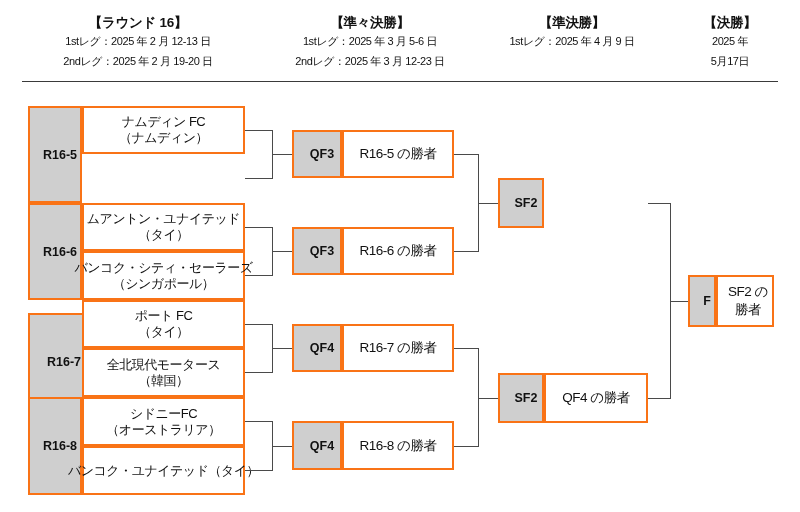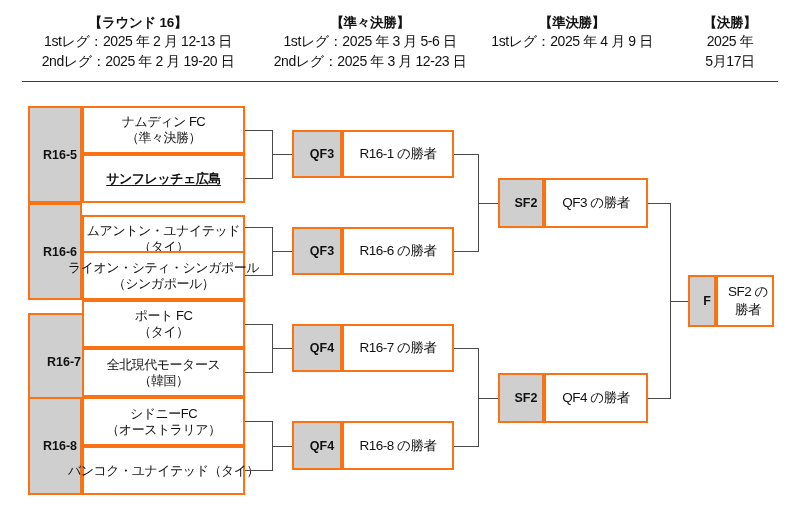--- a/index.html
+++ b/index.html
@@ -9,21 +9,21 @@
     font-family:"Liberation Sans","DejaVu Sans",sans-serif;
     color:#111111;
     overflow:hidden;
     position:relative;
   }
   #stage{position:absolute;left:0;top:0;width:800px;height:512px;}
 
   
   .hdr-col{position:absolute;text-align:center;}
   .hdr-title{font-size:13.5px;font-weight:600;letter-spacing:-0.3px;white-space:nowrap;line-height:17px;}
-  .hdr-line{font-size:14px;letter-spacing:-0.4px;white-space:nowrap;line-height:20px;}
+  .hdr-line{font-size:11px;letter-spacing:-0.4px;white-space:nowrap;line-height:20px;}
   .divider{position:absolute;background:#3a3a3a;height:1px;}
 
   
   .box{position:absolute;box-sizing:border-box;border:2px solid #f97316;background:#ffffff;}
   .gray{background:#cfcfcf;padding-left:10px;}
   .cell-center{display:flex;align-items:center;justify-content:center;text-align:center;}
   .code-lbl{font-size:12.5px;font-weight:700;letter-spacing:0px;}
   .team-txt{font-size:13px;line-height:16px;letter-spacing:-0.5px;white-space:nowrap;}
   .team-txt.win{font-weight:700;text-decoration:underline;text-underline-offset:2px;}
   .adv-txt{font-size:13.5px;letter-spacing:-0.5px;white-space:nowrap;}
@@ -62,35 +62,32 @@
     <div class="hdr-line">5月17日</div>
   </div>
 
   <div class="divider" style="left:22px;top:81px;width:756px;"></div>
 
   <div class="box gray cell-center" style="left:28px;top:106px;width:54px;height:97px;">
     <span class="code-lbl">R16-5</span>
   </div>
   <div class="box cell-center" style="left:82px;top:106px;width:163px;height:48px;flex-direction:column;">
     <span class="team-txt">ナムディン FC</span>
-    <span class="team-txt">（準々決勝）</span>
-  </div>
-  <div class="box cell-center" style="left:82px;top:154px;width:163px;height:49px;flex-direction:column;">
-    <span class="team-txt win">サンフレッチェ広島</span>
+    <span class="team-txt">（ナムディン）</span>
   </div>
 
   <div class="box gray cell-center" style="left:28px;top:203px;width:54px;height:97px;">
     <span class="code-lbl">R16-6</span>
   </div>
-  <div class="box cell-center" style="left:82px;top:203px;width:163px;height:48px;flex-direction:column;margin-top:12px;">
+  <div class="box cell-center" style="left:82px;top:203px;width:163px;height:48px;flex-direction:column;">
     <span class="team-txt">ムアントン・ユナイテッド</span>
     <span class="team-txt">（タイ）</span>
   </div>
   <div class="box cell-center" style="left:82px;top:251px;width:163px;height:49px;flex-direction:column;">
-    <span class="team-txt">ライオン・シティ・シンガポール</span>
+    <span class="team-txt">バンコク・シティ・セーラーズ</span>
     <span class="team-txt">（シンガポール）</span>
   </div>
 
   <div class="box gray cell-center" style="left:28px;top:300px;width:62px;height:97px;margin-top:13px;">
     <span class="code-lbl">R16-7</span>
   </div>
   <div class="box cell-center" style="left:82px;top:300px;width:163px;height:48px;flex-direction:column;">
     <span class="team-txt">ポート FC</span>
     <span class="team-txt">（タイ）</span>
   </div>
@@ -128,21 +125,21 @@
 
   <div class="ln h" style="left:245px;top:421px;width:27px;"></div>
   <div class="ln h" style="left:245px;top:470px;width:27px;"></div>
   <div class="ln v" style="left:272px;top:421px;height:50px;"></div>
   <div class="ln h" style="left:272px;top:446px;width:20px;"></div>
 
   <div class="box gray cell-center" style="left:292px;top:130px;width:50px;height:48px;">
     <span class="code-lbl">QF3</span>
   </div>
   <div class="box cell-center" style="left:342px;top:130px;width:112px;height:48px;">
-    <span class="adv-txt">R16-1 の勝者</span>
+    <span class="adv-txt">R16-5 の勝者</span>
   </div>
 
   <div class="box gray cell-center" style="left:292px;top:227px;width:50px;height:48px;">
     <span class="code-lbl">QF3</span>
   </div>
   <div class="box cell-center" style="left:342px;top:227px;width:112px;height:48px;">
     <span class="adv-txt">R16-6 の勝者</span>
   </div>
 
   <div class="box gray cell-center" style="left:292px;top:324px;width:50px;height:48px;">
@@ -165,23 +162,20 @@
   <div class="ln h" style="left:478px;top:203px;width:20px;"></div>
 
   <div class="ln h" style="left:454px;top:348px;width:24px;"></div>
   <div class="ln h" style="left:454px;top:446px;width:24px;"></div>
   <div class="ln v" style="left:478px;top:348px;height:99px;"></div>
   <div class="ln h" style="left:478px;top:398px;width:20px;"></div>
 
   <div class="box gray cell-center" style="left:498px;top:178px;width:46px;height:50px;">
     <span class="code-lbl">SF2</span>
   </div>
-  <div class="box cell-center" style="left:544px;top:178px;width:104px;height:50px;">
-    <span class="adv-txt">QF3 の勝者</span>
-  </div>
 
   <div class="box gray cell-center" style="left:498px;top:373px;width:46px;height:50px;">
     <span class="code-lbl">SF2</span>
   </div>
   <div class="box cell-center" style="left:544px;top:373px;width:104px;height:50px;">
     <span class="adv-txt">QF4 の勝者</span>
   </div>
 
   <div class="ln h" style="left:648px;top:203px;width:22px;"></div>
   <div class="ln h" style="left:648px;top:398px;width:22px;"></div>

